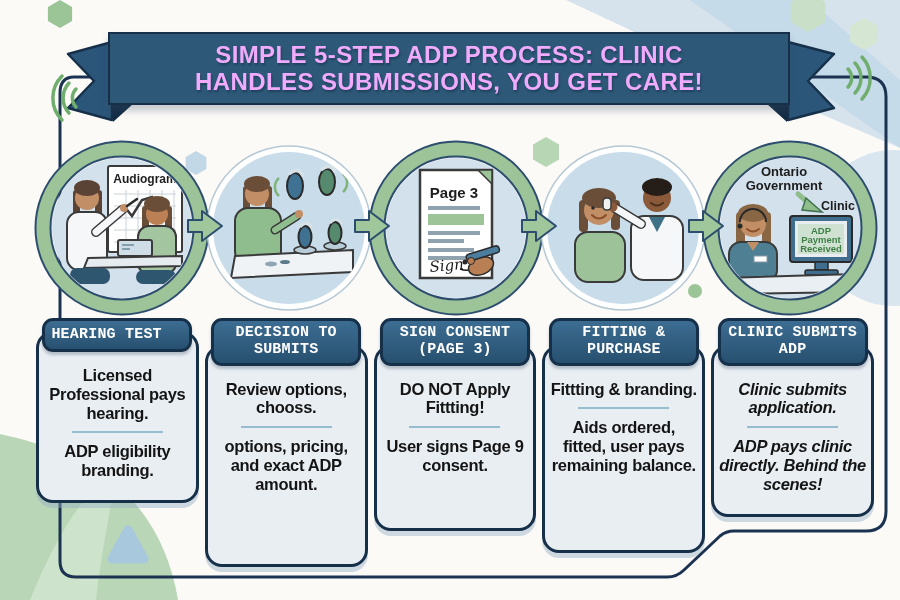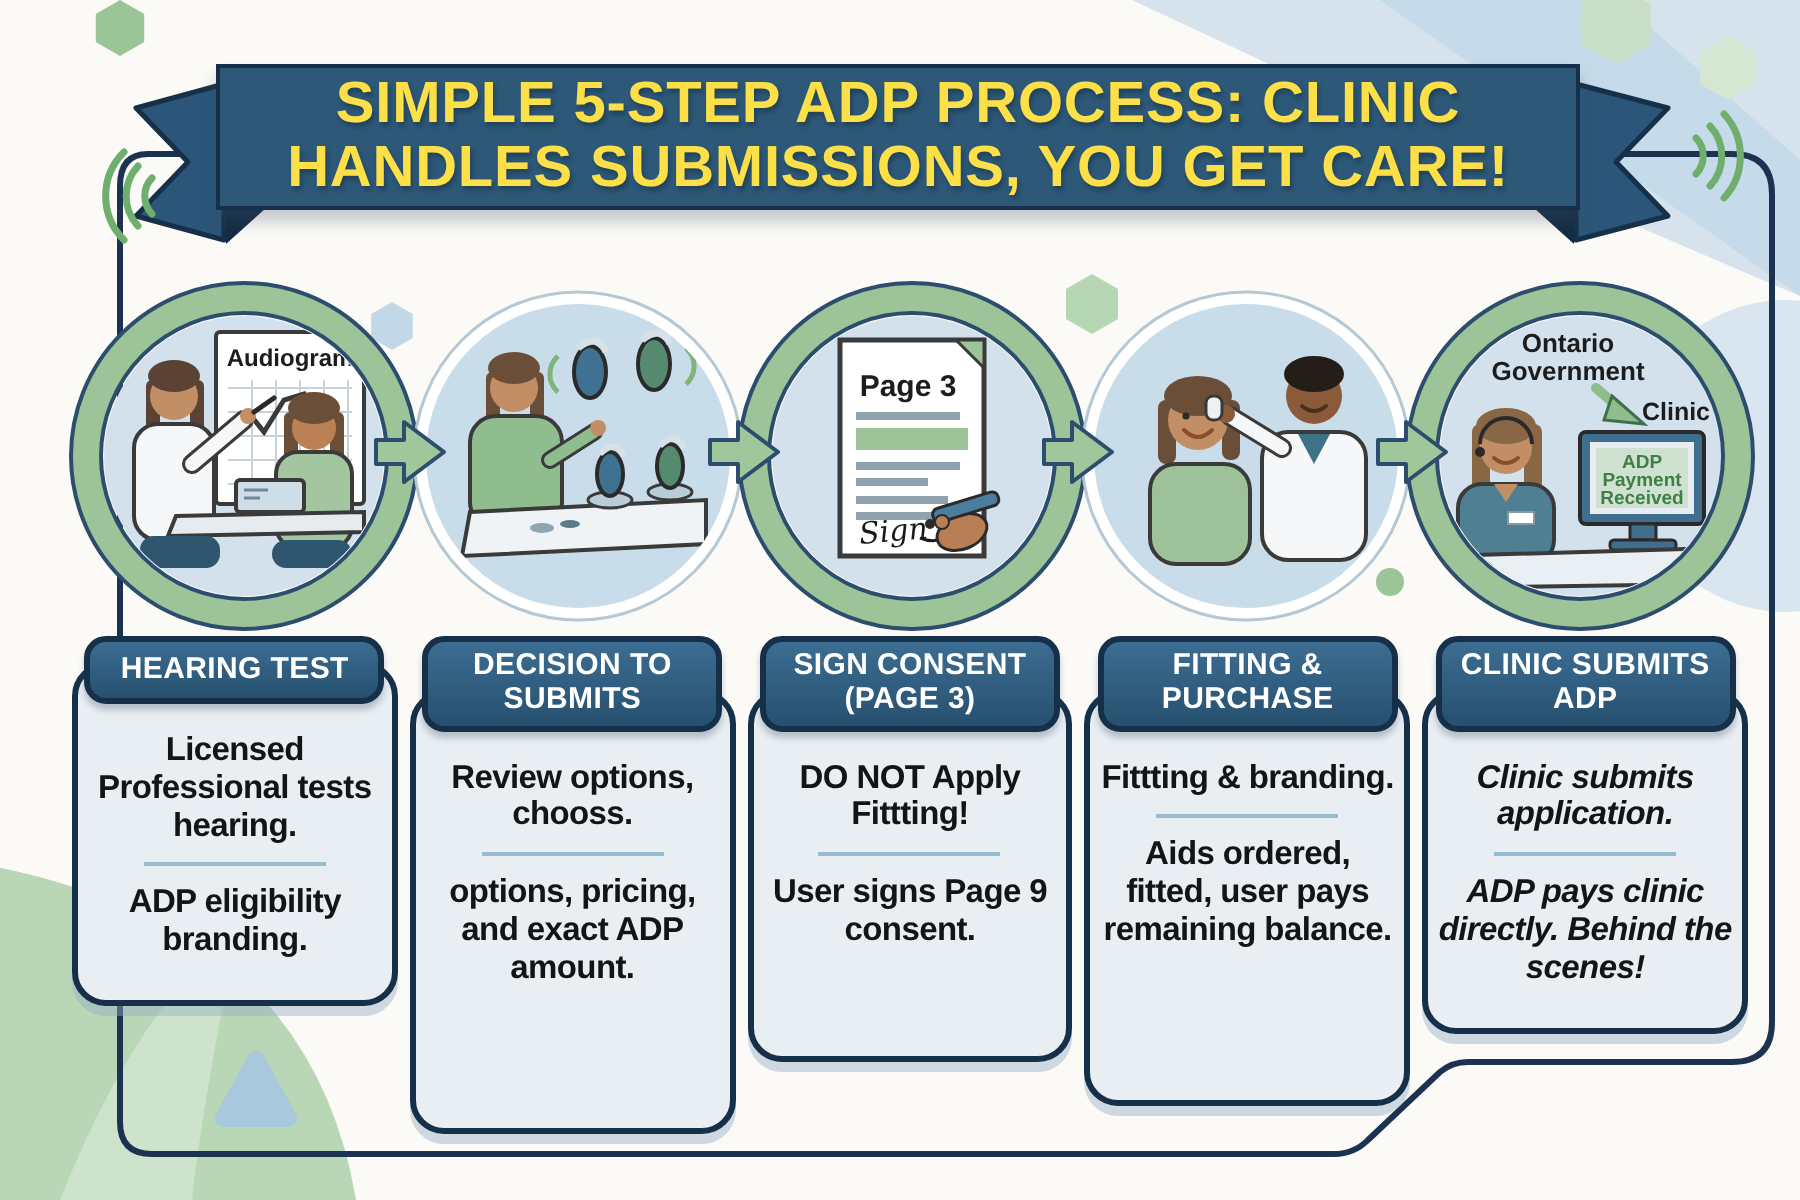--- a/index.html
+++ b/index.html
@@ -13,41 +13,42 @@
   
   .ribbon{
     position:absolute;left:108px;top:32px;width:682px;height:73px;z-index:6;
     background:var(--ribbon-blue,#2d5878);
     border:2.5px solid var(--outline-navy,#16304a);
     box-sizing:border-box;
     display:flex;flex-direction:column;justify-content:center;align-items:center;
     box-shadow:0 6px 7px rgba(60,80,100,.28);
   }
   .ribbon-line{
-    color:#fde047;font-weight:bold;font-size:29px;line-height:1.1;
+    color:#f0abfc;font-weight:bold;font-size:24px;line-height:1.1;
     letter-spacing:.4px;white-space:nowrap;
     text-shadow:1px 2px 2px rgba(10,25,40,.35);
   }
   
   .circ{position:absolute;top:140px;z-index:4;}
   .flow-arrow{position:absolute;top:206px;z-index:5;}
   
   .cols{
     position:absolute;left:36px;top:318px;width:838px;z-index:7;
     display:flex;gap:6px;
   }
   .step-col{flex:1;display:flex;flex-direction:column;align-items:center;}
   .badge{
     width:150px;min-height:34px;z-index:2;box-sizing:border-box;
     background:linear-gradient(180deg,var(--badge-blue-top,#3c6d92),var(--badge-blue-bottom,#27506f));
     border:3px solid var(--outline-navy,#16304a);
     border-radius:11px;
-    display:flex;align-items:center;justify-content:center;
+    display:flex;align-items:center;justify-content:flex-start;
     padding:4px 6px;
     box-shadow:0 3px 3px rgba(60,80,100,.3);
+    font-family:Liberation Mono, monospace;
   }
   .badge span{
     color:#fff;font-weight:bold;font-size:15px;line-height:1.12;
     text-align:center;letter-spacing:.2px;
   }
   .card{
     width:100%;margin-top:-21px;box-sizing:border-box;z-index:1;
     background:var(--card-bg,#e9eef3);
     border:3px solid var(--outline-navy,#16304a);
     border-radius:17px;
@@ -324,21 +325,21 @@
     <polygon points="2,14 16,14 16,5 36,20 16,35 16,26 2,26" fill="#9fc79b" stroke="#2c4d6e" stroke-width="2" stroke-linejoin="round"></polygon>
   </svg>
 
   <div class="cols">
 
     <div class="step-col">
       <div class="badge">
         <span>HEARING TEST</span>
       </div>
       <div class="card">
-        <p>Licensed Professional tests hearing.</p>
+        <p>Licensed Professional pays hearing.</p>
         <div class="divider"></div>
         <p>ADP eligibility branding.</p>
       </div>
     </div>
 
     <div class="step-col">
       <div class="badge">
         <span>DECISION TO SUBMITS</span>
       </div>
       <div class="card">

